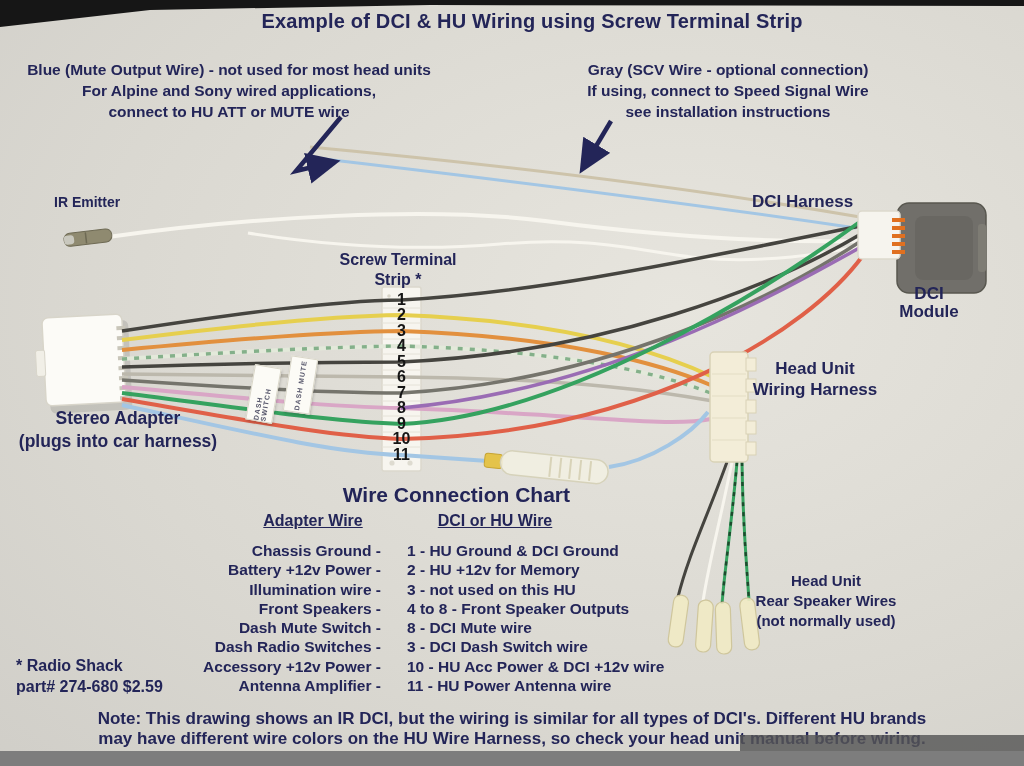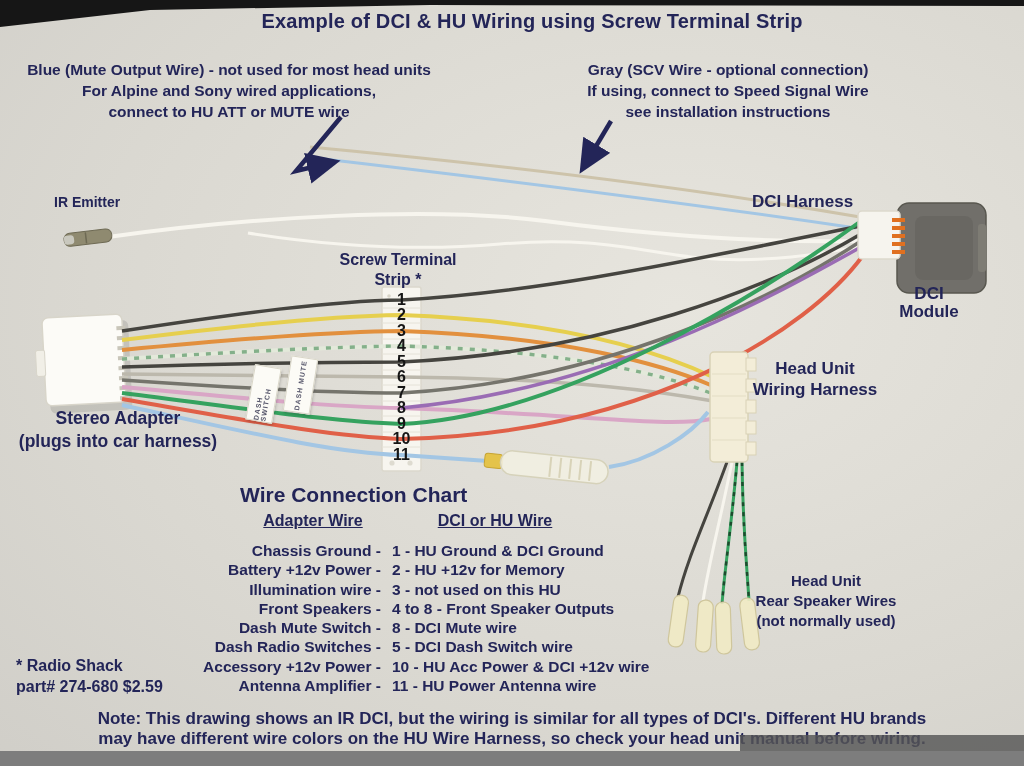--- a/index.html
+++ b/index.html
@@ -15,27 +15,27 @@
   .note-blue{left:19px;top:59px;width:420px;font-size:15.5px;line-height:21px;}
   .note-gray{left:568px;top:59px;width:320px;font-size:15.5px;line-height:21px;}
   .lbl-ir{left:54px;top:194px;font-size:14px;}
   .lbl-dciharness{left:752px;top:192px;font-size:17px;}
   .lbl-dcimodule{left:879px;top:285px;width:100px;font-size:17px;line-height:18px;}
   .lbl-strip{left:328px;top:250px;width:140px;font-size:16px;line-height:20px;}
   .lbl-huharness{left:715px;top:358px;width:200px;font-size:17px;line-height:21px;}
   .lbl-adapter{left:7px;top:407px;width:222px;font-size:17.5px;line-height:23px;}
   .lbl-rear{left:726px;top:571px;width:200px;font-size:15px;line-height:20px;}
   .lbl-radioshack{left:16px;top:655px;font-size:16px;line-height:21px;}
-  .chart-title{left:240px;top:483px;width:330px;text-align:left;font-size:21px;}
+  .chart-title{left:240px;top:483px;width:330px;text-align:right;font-size:21px;}
   .chart-h1{left:243px;top:512px;width:140px;text-align:center;font-size:16px;text-decoration:underline;}
   .chart-h2{left:425px;top:512px;width:140px;text-align:center;font-size:16px;text-decoration:underline;}
   .chart-rows{left:40px;top:541px;font-size:15.5px;line-height:19.3px;}
   .chart-rows .row{display:flex;}
   .chart-rows .c1{display:inline-block;width:341px;text-align:right;}
-  .chart-rows .c2{display:inline-block;margin-left:11px;text-align:right;}
+  .chart-rows .c2{display:inline-block;margin-left:26px;text-align:right;}
   .bottom-note{left:0;top:709px;width:1024px;font-size:17px;line-height:20px;text-align:center;}
   .strip-num{position:absolute;left:382px;width:39px;text-align:center;font-size:16px;color:#151515;font-weight:bold;}
   .tag{position:absolute;width:25px;height:54px;background:#fcfbf6;border:1px solid #d9d6c8;
        box-shadow:1px 2px 3px rgba(0,0,0,.18);display:flex;align-items:center;justify-content:center;}
   .tag span{writing-mode:vertical-rl;transform:rotate(180deg);font-size:7px;font-weight:bold;color:#55556a;letter-spacing:1px;}
   .tag-switch{left:250px;top:366px;transform:rotate(10deg);}
   .tag-mute{left:287px;top:357px;transform:rotate(9deg);}
   .bar-dark{position:absolute;left:740px;top:735px;width:284px;height:17px;background:rgba(86,86,86,.82);}
   .bar-gray{position:absolute;left:0;top:751px;width:1024px;height:15px;background:#7d7d7d;}
 </style>
@@ -258,21 +258,21 @@
     <div class="row">
         <span class="c1">Front Speakers -</span>
         <span class="c2">4 to 8 - Front Speaker Outputs</span>
       </div>
     <div class="row">
         <span class="c1">Dash Mute Switch -</span>
         <span class="c2">8 - DCI Mute wire</span>
       </div>
     <div class="row">
         <span class="c1">Dash Radio Switches -</span>
-        <span class="c2">5 - DCI Dash Switch wire</span>
+        <span class="c2">3 - DCI Dash Switch wire</span>
       </div>
     <div class="row">
         <span class="c1">Accessory +12v Power -</span>
         <span class="c2">10 - HU Acc Power &amp; DCI +12v wire</span>
       </div>
     <div class="row">
         <span class="c1">Antenna Amplifier -</span>
         <span class="c2">11 - HU Power Antenna wire</span>
       </div>
   </div>

